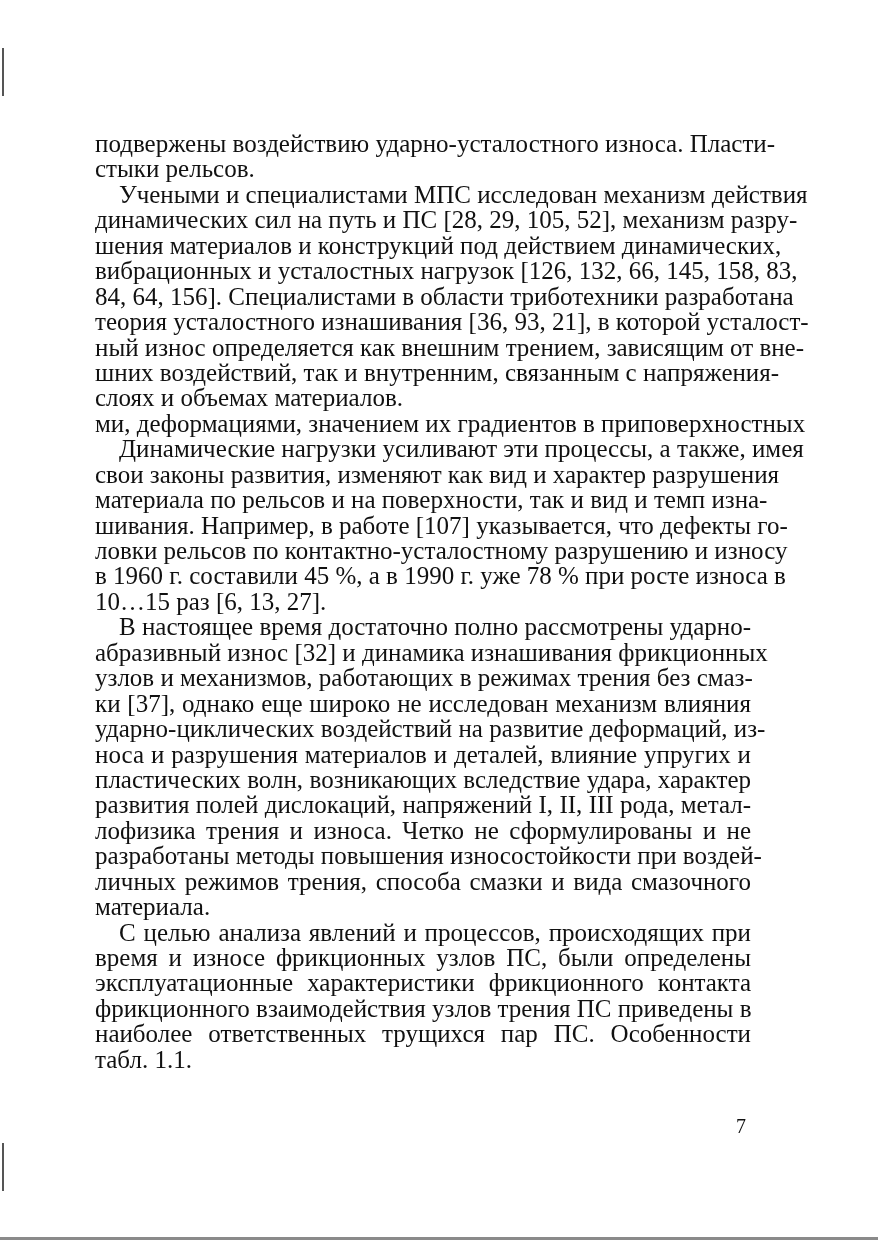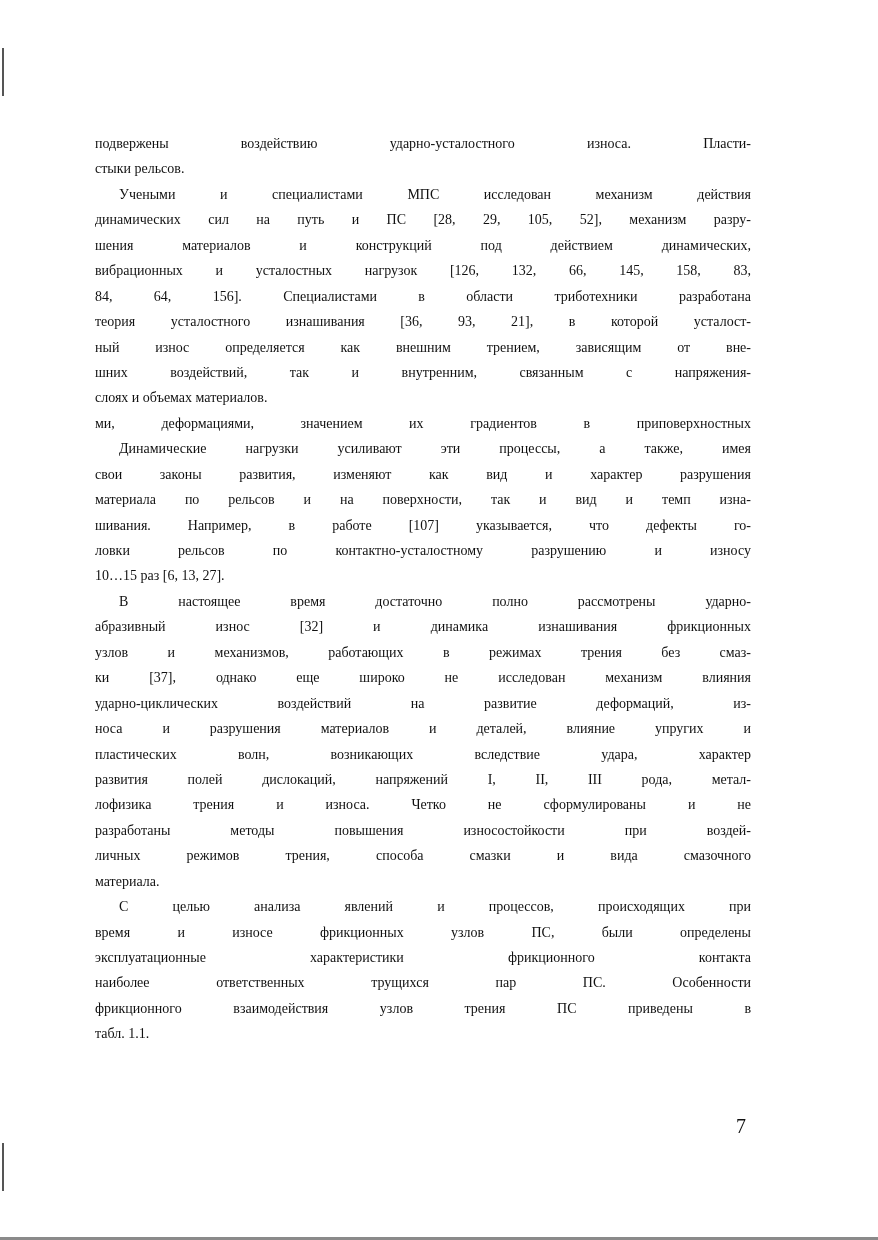--- a/index.html
+++ b/index.html
@@ -12,21 +12,21 @@
     position: absolute; left: 2px; width: 2px; background: #555555;
   }
   .margin-mark.top { top: 48px; height: 48px; }
   .margin-mark.bottom { top: 1143px; height: 48px; }
   .bottom-rule {
     position: absolute; left: 0; right: 0; top: 1237px; height: 3px; background: #8a8a8a;
   }
   .text-block {
     position: absolute; left: 95px; top: 131px; width: 656px;
     font-family: "Liberation Serif", "DejaVu Serif", serif;
-    font-size: 14px; line-height: 25.45px; color: #111111;
+    font-size: 25px; line-height: 25.45px; color: #111111;
   }
   .line {
     display: block; white-space: nowrap; text-align: justify; text-align-last: justify;
     height: 25.45px;
   }
   .line.last { text-align-last: left; }
   .line.indent { padding-left: 24px; }
   .page-number {
     position: absolute; left: 736px; top: 1115px;
     font-family: "Liberation Serif", "DejaVu Serif", serif;
@@ -59,20 +59,21 @@
       <span class="line last">слоях и объемах материалов.</span>
       <span class="line">ми, деформациями, значением их градиентов в приповерхностных</span>
     </div>
 
     <div>
       <span class="line indent">Динамические нагрузки усиливают эти процессы, а также, имея</span>
       <span class="line">свои законы развития, изменяют как вид и характер разрушения</span>
       <span class="line">материала по рельсов и на поверхности, так и вид и  темп изна-</span>
       <span class="line">шивания. Например, в работе [107] указывается, что дефекты го-</span>
       <span class="line">ловки рельсов по контактно-усталостному разрушению и износу</span>
+      <span class="line">в 1960 г. составили 45 %, а в 1990 г. уже 78 % при росте износа в</span>
       <span class="line last">10…15 раз [6, 13, 27].</span>
     </div>
 
     <div>
       <span class="line indent">В настоящее время достаточно полно рассмотрены ударно-</span>
       <span class="line">абразивный износ [32] и динамика изнашивания фрикционных</span>
       <span class="line">узлов и механизмов, работающих в режимах трения без смаз-</span>
       <span class="line">ки [37], однако еще широко не исследован механизм влияния</span>
       <span class="line">ударно-циклических воздействий на развитие деформаций, из-</span>
       <span class="line">носа и разрушения материалов и деталей, влияние упругих и</span>
@@ -81,21 +82,21 @@
       <span class="line">лофизика трения и износа. Четко не сформулированы и не</span>
       <span class="line">разработаны методы повышения износостойкости при воздей-</span>
       <span class="line">личных режимов трения, способа смазки и вида смазочного</span>
       <span class="line last">материала.</span>
     </div>
 
     <div>
       <span class="line indent">С целью анализа явлений и процессов, происходящих при</span>
       <span class="line">время и износе фрикционных узлов ПС, были определены</span>
       <span class="line">эксплуатационные характеристики фрикционного контакта</span>
+      <span class="line">фрикционного взаимодействия узлов трения ПС приведены в</span>
       <span class="line">наиболее ответственных трущихся пар ПС. Особенности</span>
-      <span class="line">фрикционного взаимодействия узлов трения ПС приведены в</span>
       <span class="line last">табл. 1.1.</span>
     </div>
   </div>
 
   <div class="page-number">7</div>
   <div class="bottom-rule"></div>
 </div>
 
 </body></html>

